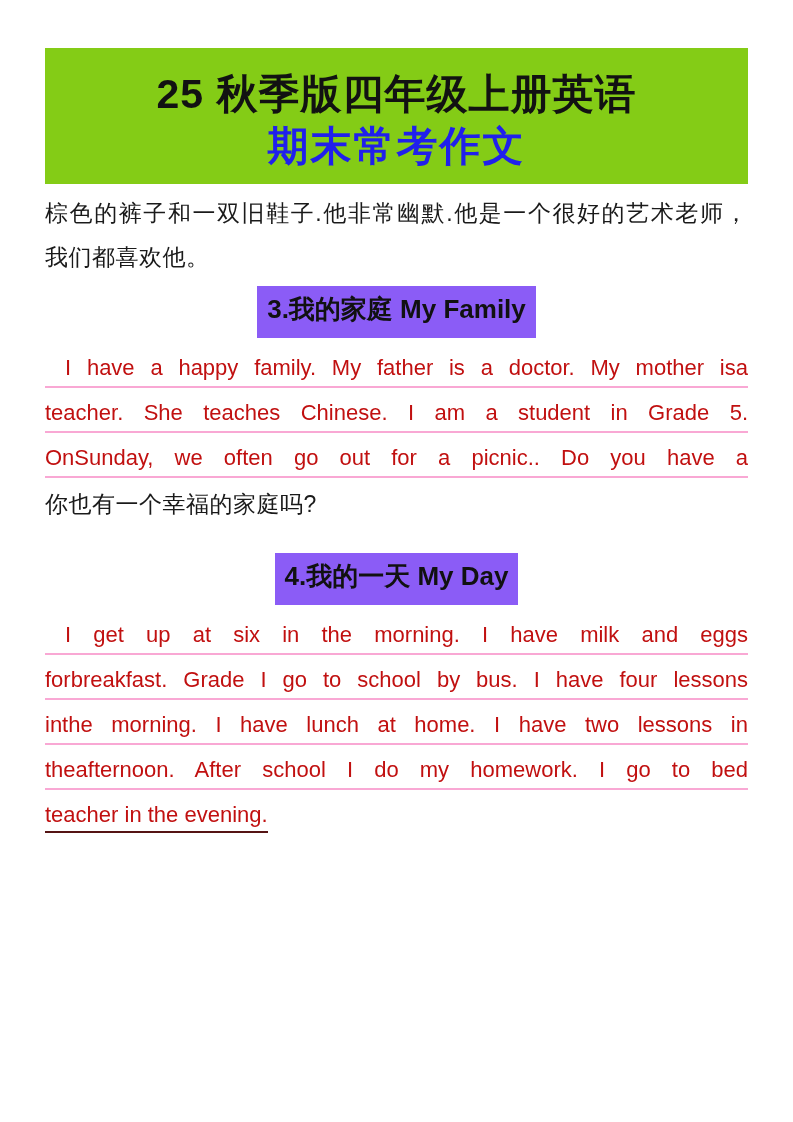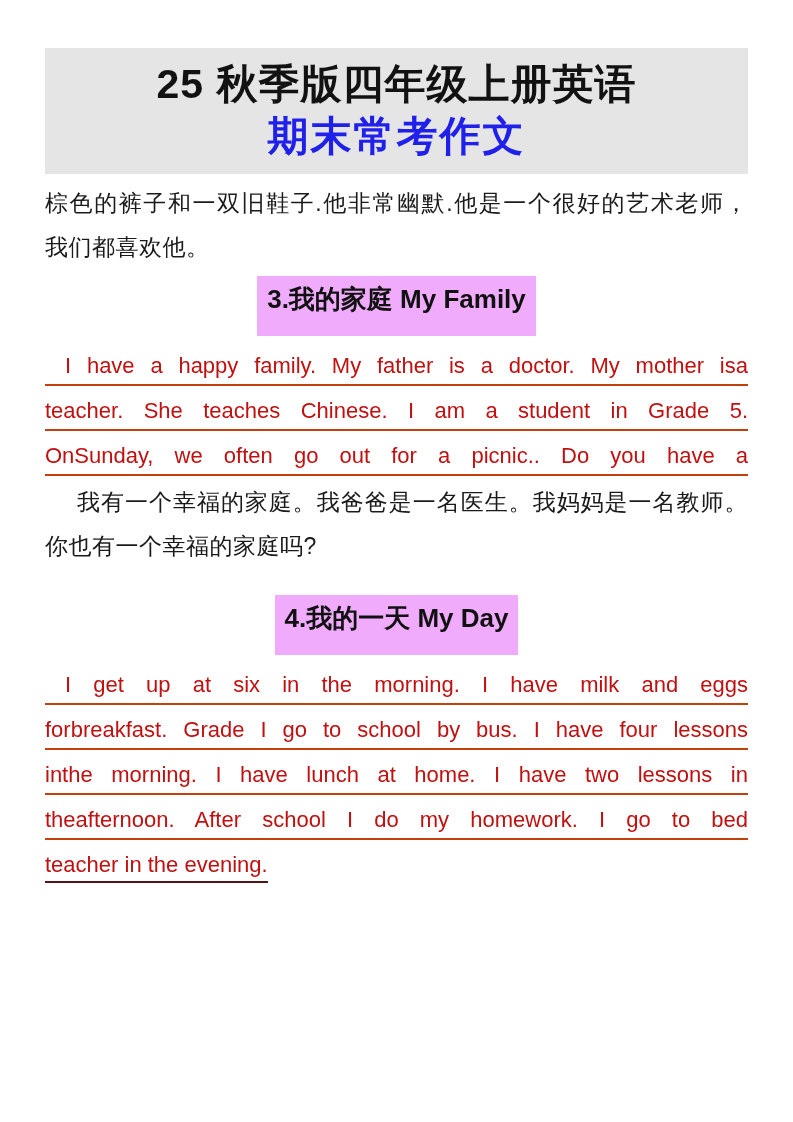--- a/index.html
+++ b/index.html
@@ -3,51 +3,51 @@
 <meta charset="utf-8">
 <style>
   html,body{margin:0;padding:0;background:#ffffff;}
   .page{
     width:793px;height:1122px;position:relative;background:#ffffff;
     font-family:"Liberation Sans","DejaVu Sans",sans-serif;overflow:hidden;
     margin:0 auto;
   }
   .banner{
     margin:48px 45px 0 45px;
-    background:#e5e5e5;
+    background:#84cc16;
     text-align:center;
-    padding:10px 8px 12px 8px;
+    padding:20px 8px 12px 8px;
   }
   .title-1{
     font-size:41px;font-weight:bold;color:#121212;line-height:52px;letter-spacing:1px;
   }
   .title-2{
     font-size:41px;font-weight:bold;color:#2020eb;line-height:52px;letter-spacing:2px;
   }
   .content{margin:14px 45px 0 45px;}
   .line{display:block;margin:0;}
   .cn{
     font-size:23px;color:#1a1a1a;line-height:30px;margin-bottom:14px;
     letter-spacing:0.5px;
   }
   .fill{text-align:justify;text-align-last:justify;}
   .indent-cn{padding-left:32px;}
   .indent-en{padding-left:20px;}
   .heading{
     text-align:center;margin:4px 0 16px 0;font-size:26px;font-weight:bold;color:#111;
   }
   .heading .hl{
-    background:#f0abfc;display:inline-block;padding:6px 10px 19px 10px;
+    background:#8b5cf6;display:inline-block;padding:6px 10px 11px 10px;
   }
   .h-day{margin-top:34px;}
   .en{
     font-size:22px;color:#c11010;line-height:28px;
   }
   .en.fill{
-    border-bottom:2px solid #c2410c;padding-bottom:4px;margin-bottom:11px;
+    border-bottom:2px solid #f9a8d4;padding-bottom:4px;margin-bottom:11px;
   }
   .en.lastline{margin-bottom:11px;}
   .en .u{
     border-bottom:2px solid #551414;padding-bottom:4px;
   }
 </style>
 </head>
 <body>
 
 <div class="page">
@@ -61,21 +61,20 @@
 
     <div class="line cn fill">棕色的裤子和一双旧鞋子.他非常幽默.他是一个很好的艺术老师，</div>
     <div class="line cn">我们都喜欢他。</div>
 
     <h2 class="heading"><span class="hl">3.我的家庭 My Family</span></h2>
 
     <div class="line en fill indent-en">I have a happy family. My father is a doctor. My mother isa</div>
     <div class="line en fill">teacher. She teaches Chinese. I am a student in Grade 5.</div>
     <div class="line en fill">OnSunday, we often go out for a picnic.. Do you have a</div>
 
-    <div class="line cn fill indent-cn">我有一个幸福的家庭。我爸爸是一名医生。我妈妈是一名教师。</div>
     <div class="line cn">你也有一个幸福的家庭吗?</div>
 
     <h2 class="heading h-day"><span class="hl">4.我的一天 My Day</span></h2>
 
     <div class="line en fill indent-en">I get up at six in the morning. I have milk and eggs</div>
     <div class="line en fill">forbreakfast. Grade I go to school by bus. I have four lessons</div>
     <div class="line en fill">inthe morning. I have lunch at home. I have two lessons in</div>
     <div class="line en fill">theafternoon. After school I do my homework. I go to bed</div>
     <div class="line en lastline"><span class="u">teacher in the evening.</span></div>
 

